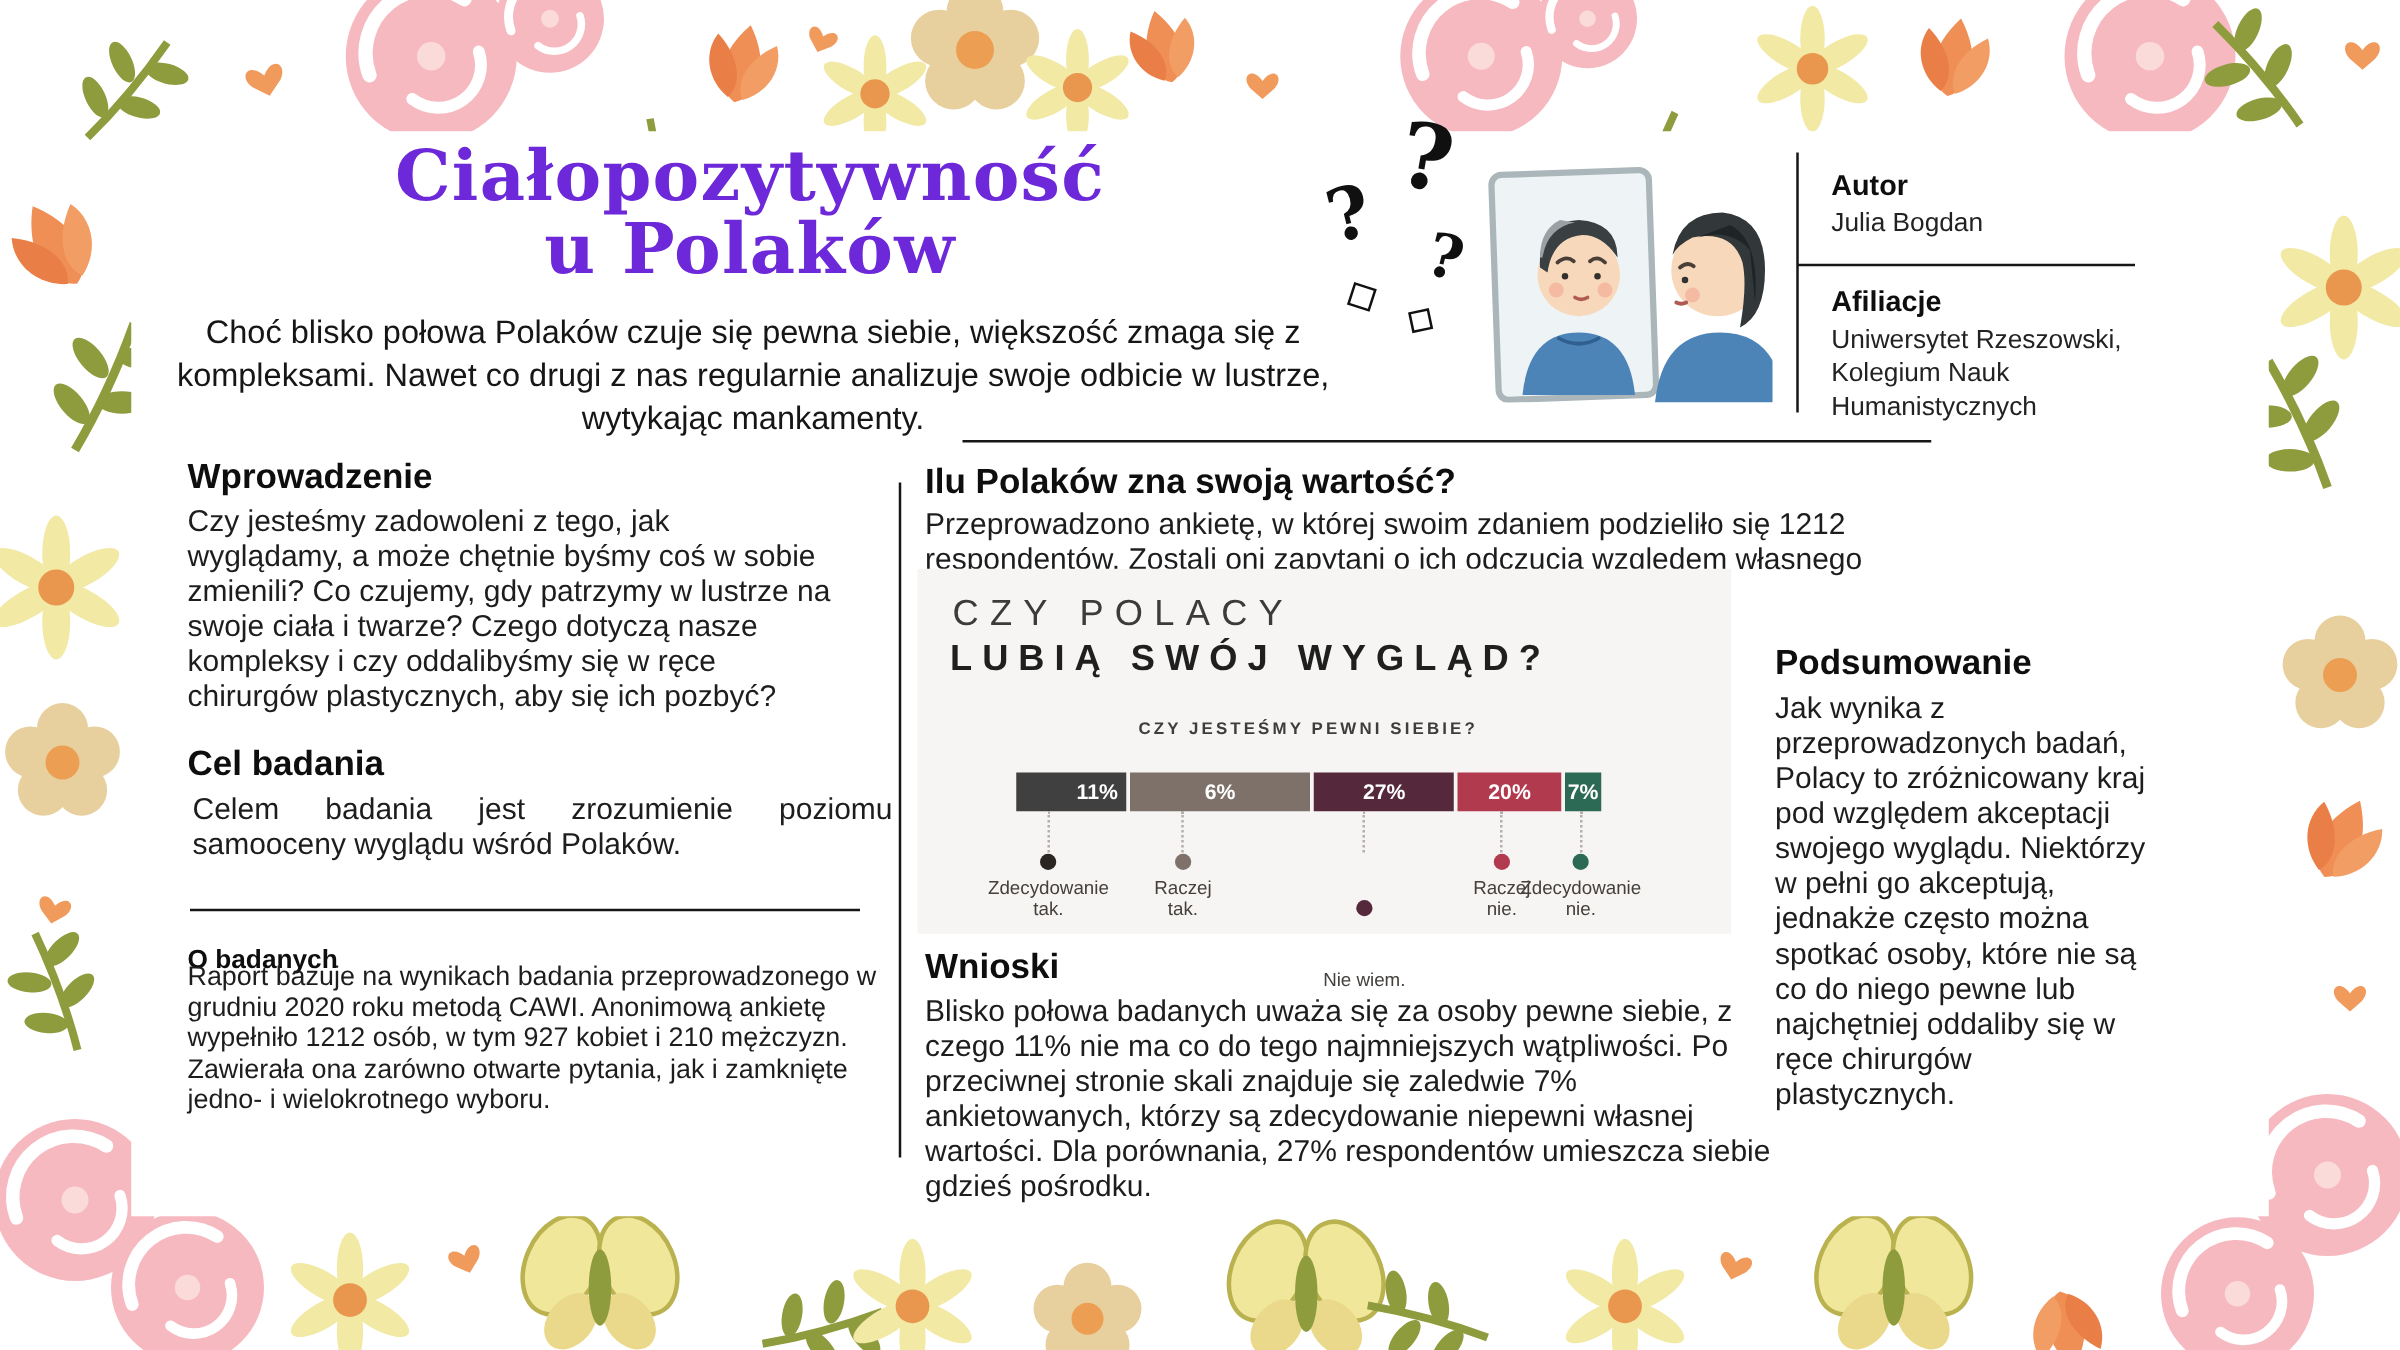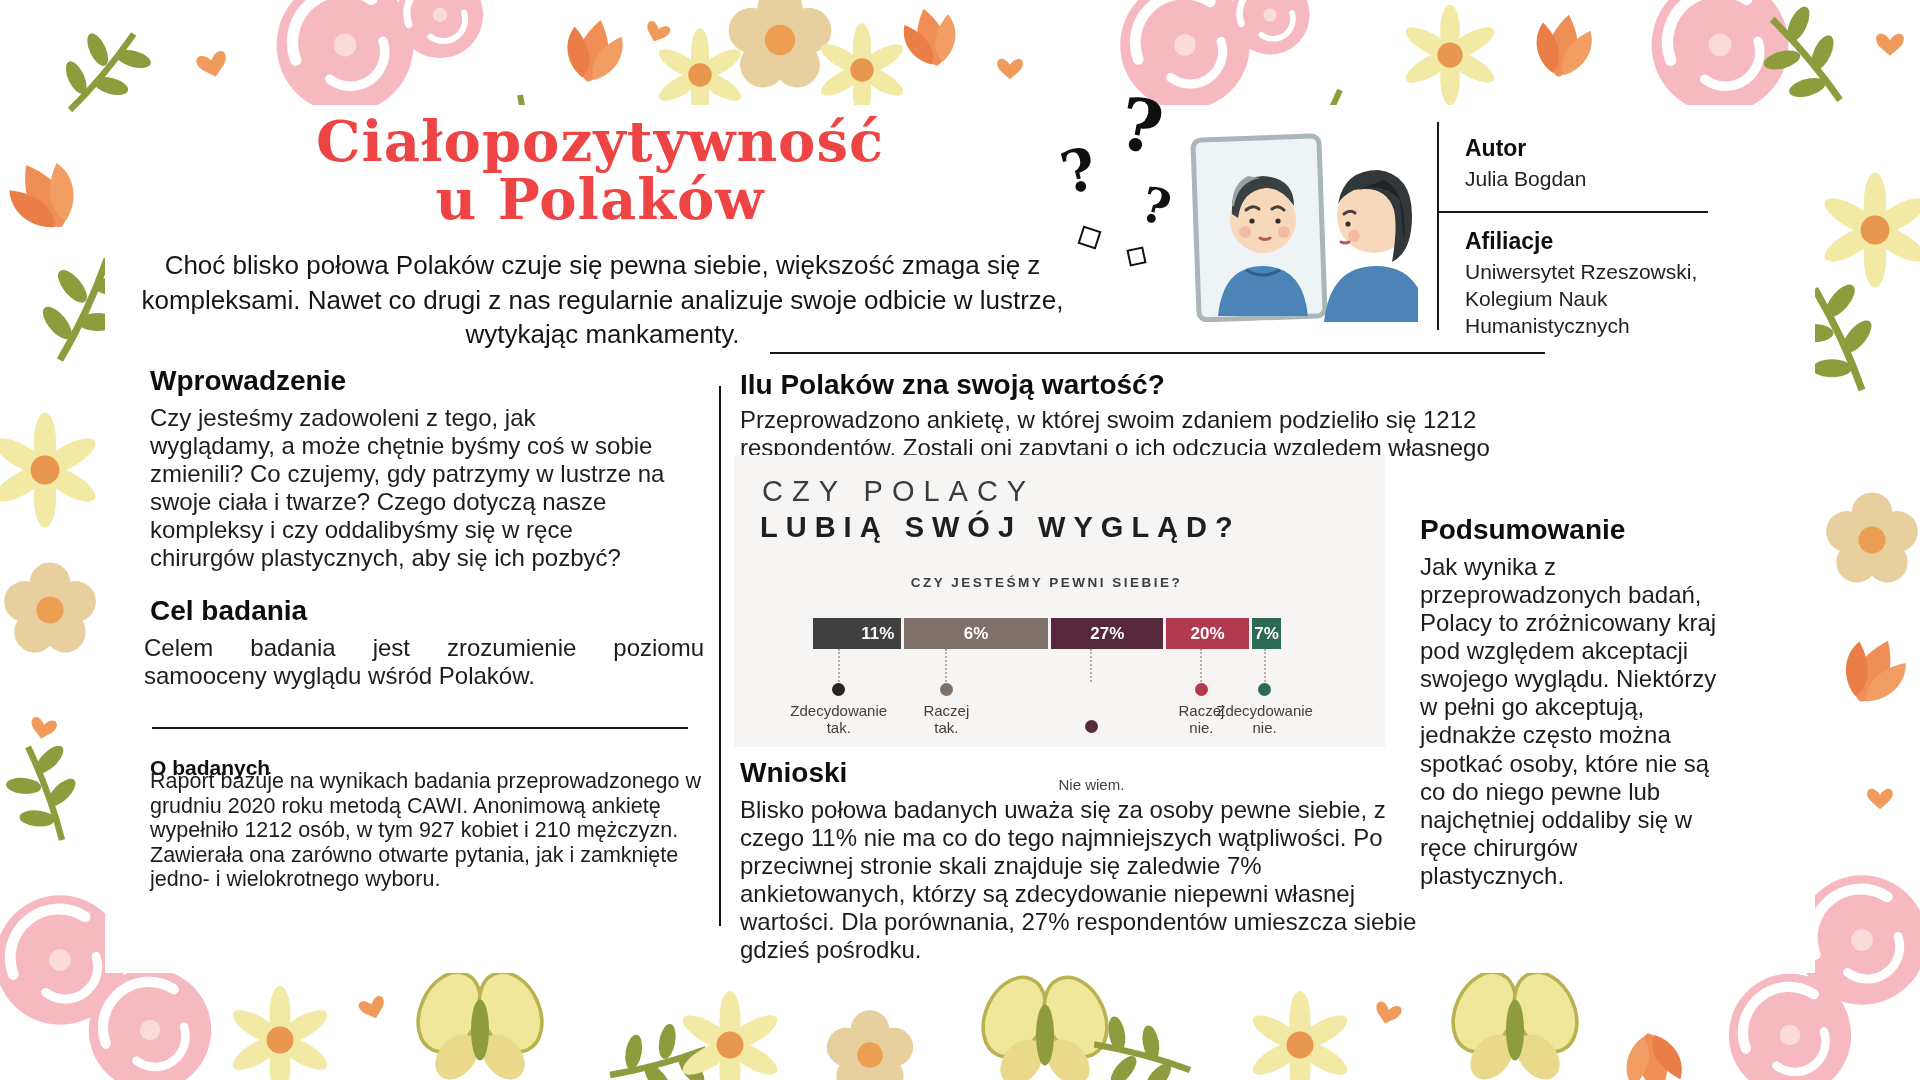--- a/index.html
+++ b/index.html
@@ -2,21 +2,21 @@
 <html><head>
 <meta charset="utf-8">
 <style>
   html,body{margin:0;padding:0;background:#ffffff;}
   .page{position:relative;width:1920px;height:1080px;overflow:hidden;background:#ffffff;
         font-family:"Liberation Sans","DejaVu Sans",sans-serif;color:#1b1b1b;}
   .abs{position:absolute;}
   .panel{position:absolute;left:105px;top:105px;width:1710px;height:868px;background:#ffffff;}
   .poster-title{left:180px;top:112px;width:840px;text-align:center;
       font-family:"DejaVu Serif","Liberation Serif",serif;font-weight:700;
-      font-size:56px;line-height:1.04;letter-spacing:1px;color:#ef4444;}
+      font-size:56px;line-height:1.04;letter-spacing:1px;color:#6d28d9;}
   .poster-subtitle{left:130px;top:248px;width:945px;text-align:center;
       font-size:26px;line-height:1.33;color:#161616;}
   .qmark{font-family:"DejaVu Serif",serif;font-weight:700;color:#101010;line-height:1;}
   .vline{background:#161616;width:2px;}
   .hline{background:#161616;height:2px;}
   .author-label{font-size:23px;font-weight:700;color:#0e0e0e;margin:0 0 4px 0;}
   .author-text{font-size:21px;line-height:1.28;color:#222;}
   h2.sec{font-size:28px;font-weight:700;color:#0e0e0e;margin:0;line-height:1.05;}
   h3.sec-sm{font-size:21px;font-weight:700;color:#0e0e0e;margin:0;line-height:1.05;}
   .body-txt{font-size:24px;line-height:1.17;color:#1d1d1d;}
@@ -196,21 +196,21 @@
   </div>
   <div class="abs" style="left:1465px;top:228px;width:250px;">
     <div class="author-label">Afiliacje</div>
     <div class="author-text">Uniwersytet Rzeszowski, Kolegium Nauk Humanistycznych</div>
   </div>
 
   <h2 class="abs sec" style="left:150px;top:366px;">Wprowadzenie</h2>
   <div class="abs body-txt" style="left:150px;top:404px;width:515px;">Czy jesteśmy zadowoleni z tego, jak wyglądamy, a może chętnie byśmy coś w sobie zmienili? Co czujemy, gdy patrzymy w lustrze na swoje ciała i twarze? Czego dotyczą nasze kompleksy i czy oddalibyśmy się w ręce chirurgów plastycznych, aby się ich pozbyć?</div>
 
   <h2 class="abs sec" style="left:150px;top:596px;">Cel badania</h2>
-  <div class="abs body-txt justify" style="left:144px;top:634px;width:560px;">Celem badania jest zrozumienie poziomu samooceny wyglądu wśród Polaków.</div>
+  <div class="abs body-txt justify" style="left:154px;top:634px;width:560px;">Celem badania jest zrozumienie poziomu samooceny wyglądu wśród Polaków.</div>
 
   <div class="abs hline" style="left:152px;top:727px;width:536px;"></div>
 
   <h3 class="abs sec-sm" style="left:150px;top:757px;">O badanych</h3>
   <div class="abs body-sm" style="left:150px;top:769px;width:560px;">Raport bazuje na wynikach badania przeprowadzonego w grudniu 2020 roku metodą CAWI. Anonimową ankietę wypełniło 1212 osób, w tym 927 kobiet i 210 mężczyzn. Zawierała ona zarówno otwarte pytania, jak i zamknięte jedno- i wielokrotnego wyboru.</div>
 
   <div class="abs vline" style="left:719px;top:386px;height:540px;"></div>
 
   <h2 class="abs sec" style="left:740px;top:370px;">Ilu Polaków zna swoją wartość?</h2>
   <div class="abs body-txt" style="left:740px;top:406px;width:830px;">Przeprowadzono ankietę, w której swoim zdaniem podzieliło się 1212 respondentów. Zostali oni zapytani o ich odczucia względem własnego wyglądu.</div>

